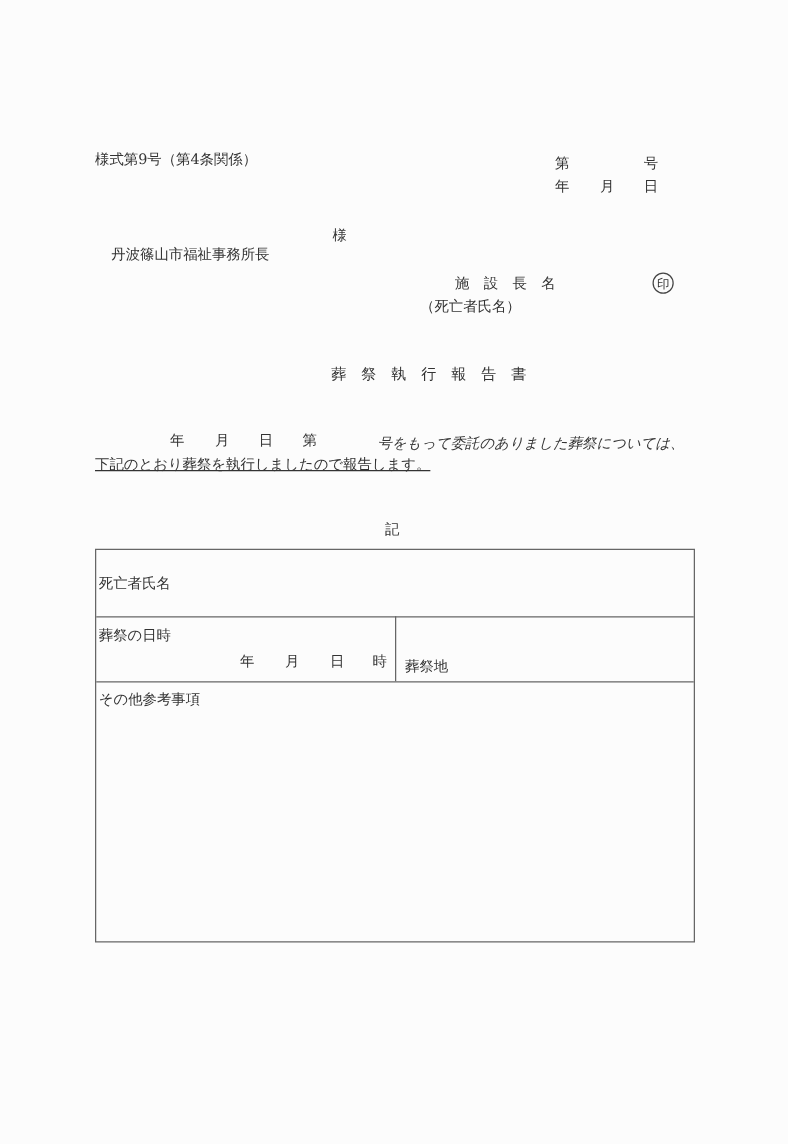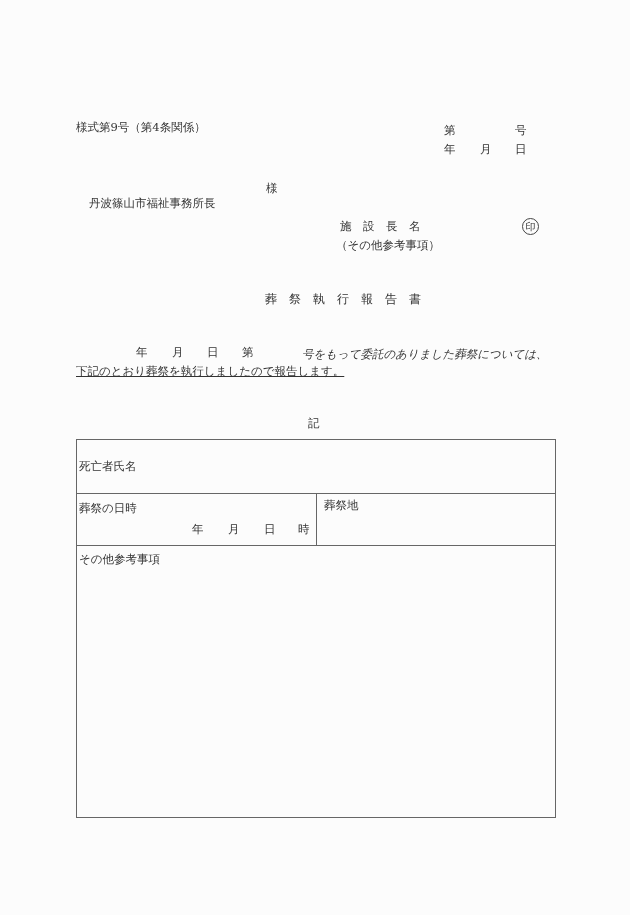--- a/index.html
+++ b/index.html
@@ -1,42 +1,42 @@
 <!DOCTYPE html>
 <html><head>
 <meta charset="utf-8">
 <style>
   html, body { margin:0; padding:0; }
   body { width:630px; height:915px; background:#fcfcfc; position:relative; overflow:hidden;
     font-family:"DejaVu Serif","Liberation Serif",serif; color:#333; font-size:11.5px; }
   .abs { position:absolute; white-space:nowrap; line-height:1; }
-  .tbl { position:absolute; left:76px; top:439px; width:480px; height:379px;
+  .tbl { position:absolute; left:76px; top:439px; width:480px; height:315px;
     border:1.5px solid #666; box-sizing:border-box; }
   .hline { position:absolute; left:0; right:0; height:0; border-top:1.5px solid #666; }
   .vline { position:absolute; width:0; border-left:1.5px solid #666; }
   .seal { position:absolute; left:522px; top:218px; width:17px; height:17px; border:1px solid #444;
     border-radius:50%; font-size:10px; display:flex; align-items:center; justify-content:center; box-sizing:border-box; }
 </style>
 </head>
 <body>
 
 <div class="abs" style="left:76px;top:86px;margin-top:36px;">様式第9号（第4条関係）</div>
 
 <div class="abs" style="left:444px;top:125px;">第</div>
 <div class="abs" style="left:515px;top:125px;">号</div>
 <div class="abs" style="left:444px;top:144px;">年</div>
 <div class="abs" style="left:480px;top:144px;">月</div>
 <div class="abs" style="left:515px;top:144px;">日</div>
 
 <div class="abs" style="left:89px;top:183px;margin-top:15px;">丹波篠山市福祉事務所長</div>
 <div class="abs" style="left:266px;top:183px;">様</div>
 
-<div class="abs" style="left:340px;top:221px;text-align:center;">施　設　長　名</div>
+<div class="abs" style="left:364px;top:221px;text-align:center;">施　設　長　名</div>
 <div class="seal">印</div>
-<div class="abs" style="left:336px;top:240px;">（その他参考事項）</div>
+<div class="abs" style="left:336px;top:240px;">（死亡者氏名）</div>
 
 <div class="abs" style="left:224px;top:293px;font-size:12px;margin-left:41px;">葬　祭　執　行　報　告　書</div>
 
 <div class="abs" style="left:136px;top:347px;">年</div>
 <div class="abs" style="left:172px;top:347px;">月</div>
 <div class="abs" style="left:207px;top:347px;">日</div>
 <div class="abs" style="left:242px;top:347px;">第</div>
 <div class="abs" style="left:302px;top:349px;font-style:italic;">号をもって委託のありました葬祭については、</div>
 <div class="abs" style="left:76px;top:366px;text-decoration:underline;">下記のとおり葬祭を執行しましたので報告します。</div>
 
@@ -46,15 +46,15 @@
   <div class="hline" style="top:53px;"></div>
   <div class="hline" style="top:105px;"></div>
   <div class="vline" style="left:239px;top:53px;height:52px;"></div>
 
   <div class="abs" style="left:2px;top:21px;">死亡者氏名</div>
   <div class="abs" style="left:2px;top:63px;">葬祭の日時</div>
   <div class="abs" style="left:115px;top:84px;">年</div>
   <div class="abs" style="left:151px;top:84px;">月</div>
   <div class="abs" style="left:187px;top:84px;">日</div>
   <div class="abs" style="left:221px;top:84px;">時</div>
-  <div class="abs" style="left:247px;top:60px;">葬祭地</div>
+  <div class="abs" style="left:247px;top:88px;">葬祭地</div>
   <div class="abs" style="left:2px;top:114px;">その他参考事項</div>
 </div>
 
 </body></html>

